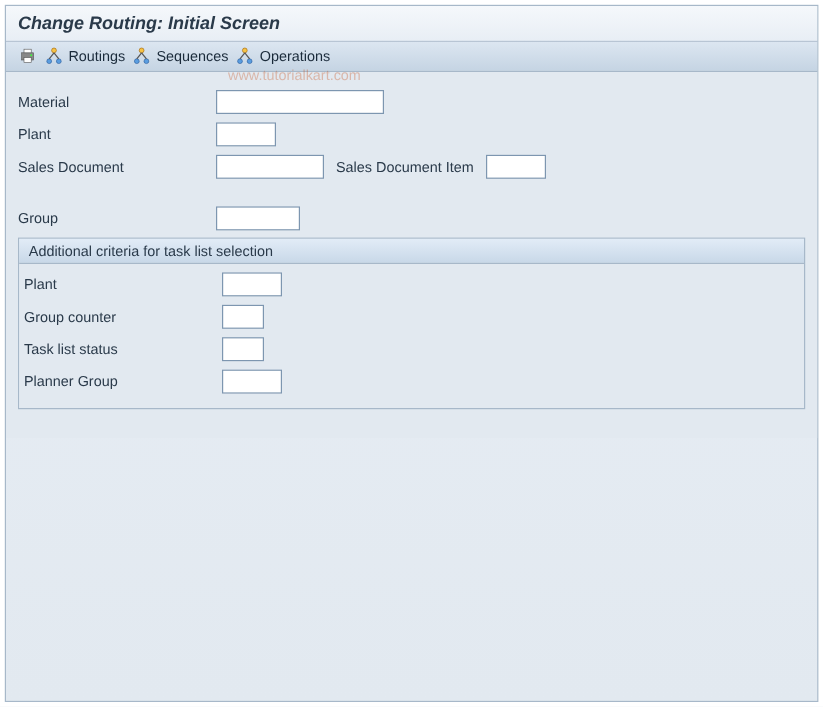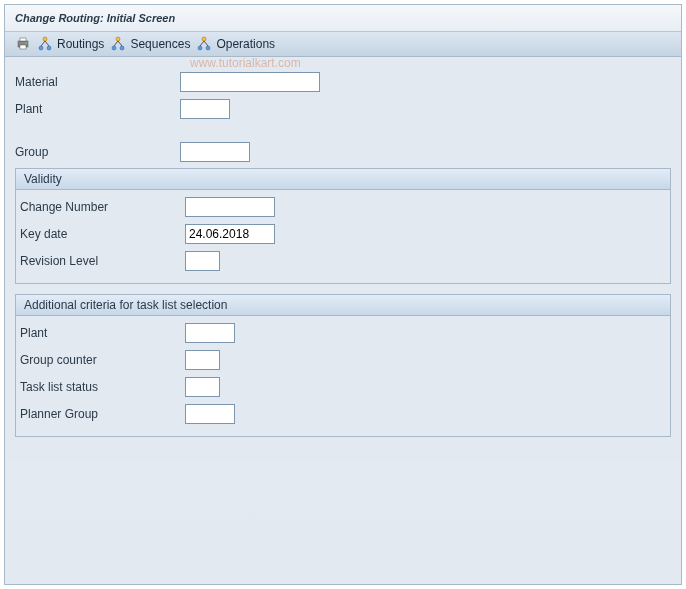--- a/index.html
+++ b/index.html
@@ -16,21 +16,21 @@
       background: linear-gradient(#e8eef5, #e2e9f0);
       border: 1px solid #a7b8c9;
       margin: 4px;
       height: calc(100% - 8px);
     }
     .title-bar {
       background: linear-gradient(#f5f8fb, #e8eef5);
       padding: 6px 10px;
     }
     .title-text {
-      font-size: 11px;
+      font-size: 15px;
       font-weight: bold;
       font-style: italic;
       color: #2a3a4a;
     }
     .toolbar {
       background: linear-gradient(#dce6f1, #c5d4e3);
       border-top: 1px solid #b8c5d4;
       border-bottom: 1px solid #a7b8c9;
       padding: 4px 10px;
       display: flex;
@@ -163,45 +163,34 @@
   <div class="form-area">
 
     <div class="form-row">
       <span class="form-label">Material</span>
       <input class="fld w-lg" value="" style="">
     </div>
     <div class="form-row">
       <span class="form-label">Plant</span>
       <input class="fld w-sm" value="" style="">
     </div>
+    <div class="form-row">
+      <span class="form-label">Sales Document</span>
+      <input class="fld w-md" value="" style="">
+      <span class="form-label-inline">Sales Document Item</span>
+      <input class="fld w-sm" value="" style="">
+    </div>
 
     <div class="section-spacer"></div>
 
     <div class="form-row">
       <span class="form-label">Group</span>
       <input class="fld" style="width: 70px;" value="">
     </div>
 
-    <div class="groupbox">
-      <div class="groupbox-header">Validity</div>
-      <div class="groupbox-body">
-        <div class="form-row">
-          <span class="form-label">Change Number</span>
-          <input class="fld w-md" value="" style="">
-        </div>
-        <div class="form-row">
-          <span class="form-label">Key date</span>
-          <input class="fld w-md" value="24.06.2018" style="">
-        </div>
-        <div class="form-row">
-          <span class="form-label">Revision Level</span>
-          <input class="fld w-xs" value="" style="">
-        </div>
-      </div>
-    </div>
 
     <div class="groupbox">
       <div class="groupbox-header">Additional criteria for task list selection</div>
       <div class="groupbox-body">
         <div class="form-row">
           <span class="form-label">Plant</span>
           <input class="fld w-sm" value="" style="">
         </div>
         <div class="form-row">
           <span class="form-label">Group counter</span>

